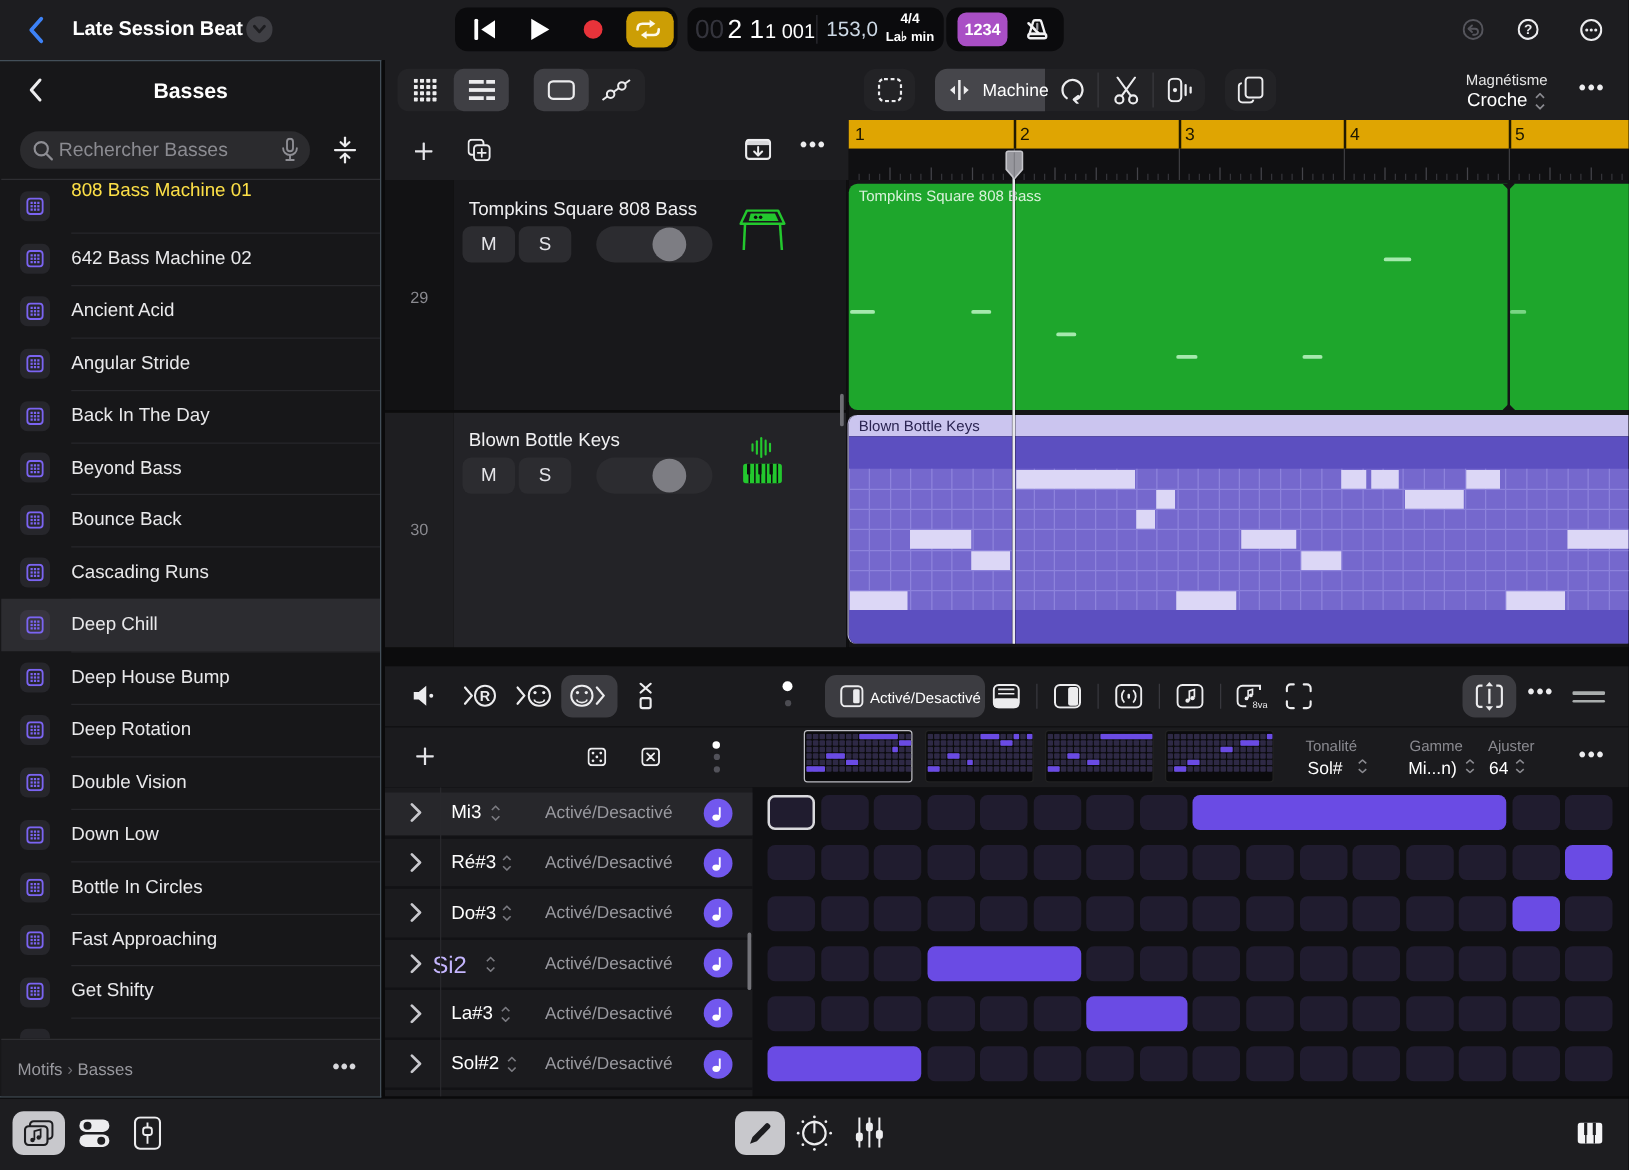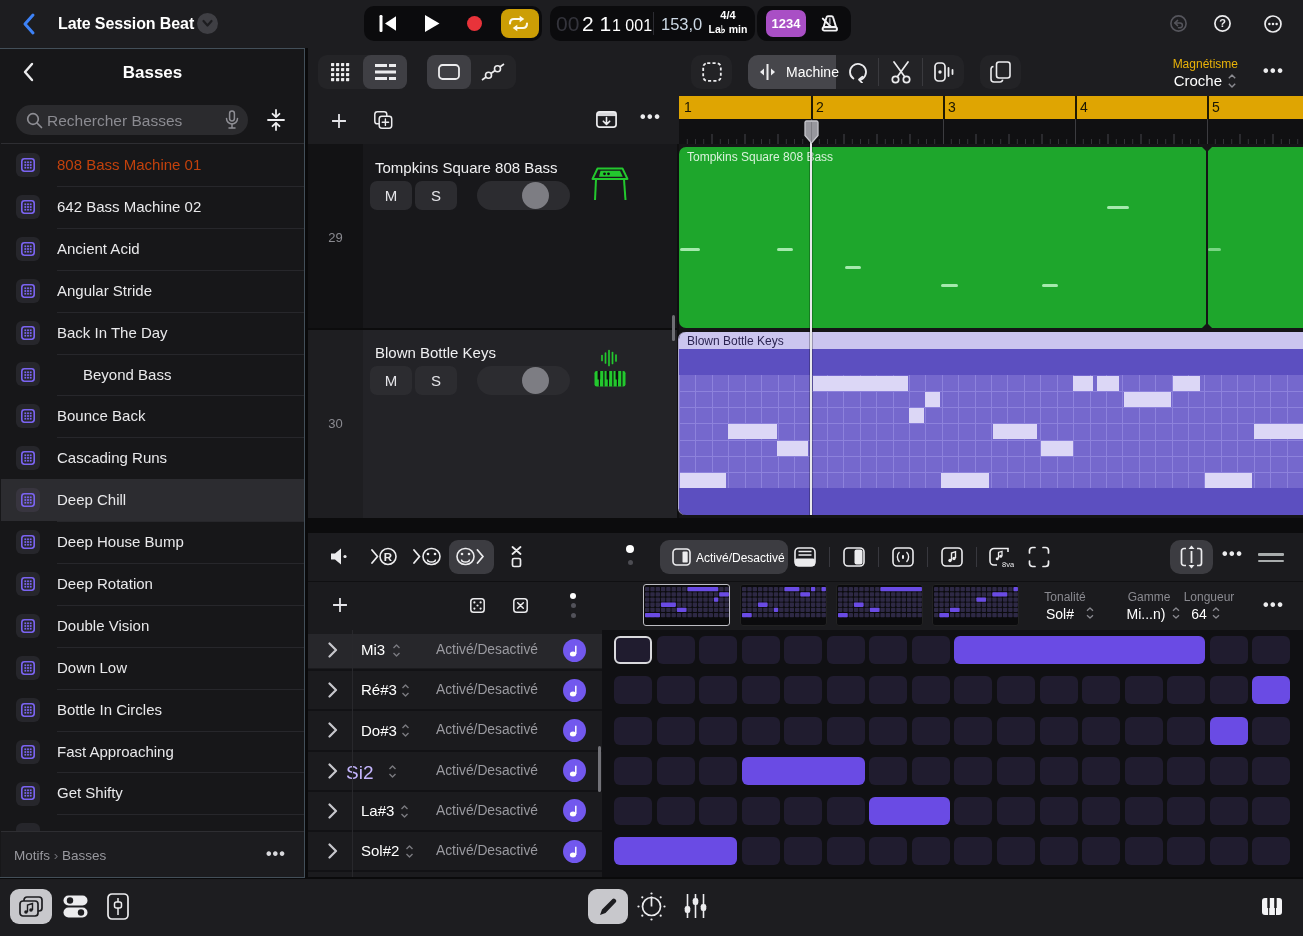--- a/index.html
+++ b/index.html
@@ -99,21 +99,21 @@
         <rect x="6.1" y="3.4" width="1.8" height="1.8"></rect>
         <rect x="8.8" y="3.4" width="1.8" height="1.8"></rect>
         <rect x="3.4" y="6.1" width="1.8" height="1.8"></rect>
         <rect x="6.1" y="6.1" width="1.8" height="1.8"></rect>
         <rect x="8.8" y="6.1" width="1.8" height="1.8"></rect>
         <rect x="3.4" y="8.8" width="1.8" height="1.8"></rect>
         <rect x="6.1" y="8.8" width="1.8" height="1.8"></rect>
         <rect x="8.8" y="8.8" width="1.8" height="1.8"></rect>
       </g>
     </svg>
-<div class="abs" style="left:57px;top:156px;font-size:15px;color:#c2410c;">808 Bass Machine 01</div>
+<div class="abs" style="left:57px;top:144px;font-size:15px;color:#fde047;">808 Bass Machine 01</div>
 <div class="abs" style="left:57px;top:186px;width:247px;height:1px;background:#27272b;"></div>
 <div class="abs" style="left:16px;top:195px;width:24px;height:24px;border-radius:6px;background:#26262b;"></div>
 <svg class="abs" style="left:21px;top:200px" width="14" height="14" viewBox="0 0 14 14">
       <rect x="0.8" y="0.8" width="12.4" height="12.4" rx="2.6" fill="none" stroke="#7b64f2" stroke-width="1.6"></rect>
       <g fill="#7b64f2">
         <rect x="3.4" y="3.4" width="1.8" height="1.8"></rect>
         <rect x="6.1" y="3.4" width="1.8" height="1.8"></rect>
         <rect x="8.8" y="3.4" width="1.8" height="1.8"></rect>
         <rect x="3.4" y="6.1" width="1.8" height="1.8"></rect>
         <rect x="6.1" y="6.1" width="1.8" height="1.8"></rect>
@@ -184,21 +184,21 @@
         <rect x="6.1" y="3.4" width="1.8" height="1.8"></rect>
         <rect x="8.8" y="3.4" width="1.8" height="1.8"></rect>
         <rect x="3.4" y="6.1" width="1.8" height="1.8"></rect>
         <rect x="6.1" y="6.1" width="1.8" height="1.8"></rect>
         <rect x="8.8" y="6.1" width="1.8" height="1.8"></rect>
         <rect x="3.4" y="8.8" width="1.8" height="1.8"></rect>
         <rect x="6.1" y="8.8" width="1.8" height="1.8"></rect>
         <rect x="8.8" y="8.8" width="1.8" height="1.8"></rect>
       </g>
     </svg>
-<div class="abs" style="left:57px;top:366px;font-size:15px;color:#e9e9eb;margin-left:26px;">Beyond Bass</div>
+<div class="abs" style="left:57px;top:366px;font-size:15px;color:#e9e9eb;">Beyond Bass</div>
 <div class="abs" style="left:57px;top:395px;width:247px;height:1px;background:#27272b;"></div>
 <div class="abs" style="left:16px;top:404px;width:24px;height:24px;border-radius:6px;background:#26262b;"></div>
 <svg class="abs" style="left:21px;top:409px" width="14" height="14" viewBox="0 0 14 14">
       <rect x="0.8" y="0.8" width="12.4" height="12.4" rx="2.6" fill="none" stroke="#7b64f2" stroke-width="1.6"></rect>
       <g fill="#7b64f2">
         <rect x="3.4" y="3.4" width="1.8" height="1.8"></rect>
         <rect x="6.1" y="3.4" width="1.8" height="1.8"></rect>
         <rect x="8.8" y="3.4" width="1.8" height="1.8"></rect>
         <rect x="3.4" y="6.1" width="1.8" height="1.8"></rect>
         <rect x="6.1" y="6.1" width="1.8" height="1.8"></rect>
@@ -435,21 +435,21 @@
       <rect x="1" y="1" width="10" height="18" rx="3.5" fill="none" stroke="#ececee" stroke-width="1.7"></rect>
       <circle cx="6" cy="10" r="1.7" fill="#ececee"></circle>
       <path d="M14.5 6 V14" stroke="#ececee" stroke-width="1.8" stroke-linecap="round"></path>
       <path d="M18.5 8 V12" stroke="#ececee" stroke-width="1.8" stroke-linecap="round"></path>
     </svg>
 <div class="abs" style="left:980px;top:55px;width:41px;height:34px;border-radius:10px;background:#232326;"></div>
 <svg class="abs" style="left:990px;top:61px" width="21" height="22" viewBox="0 0 21 22">
       <rect x="6.5" y="1" width="13.5" height="16" rx="2.5" fill="none" stroke="#ececee" stroke-width="1.6"></rect>
       <path d="M3.5 5.5 a2.8 2.8 0 0 0 -2.5 2.8 V18 a3 3 0 0 0 3 3 H10 a2.8 2.8 0 0 0 2.7 -2.3" fill="none" stroke="#ececee" stroke-width="1.6"></path>
     </svg>
-<div class="abs" style="left:1100px;top:57px;width:138px;text-align:right;font-size:12px;color:#eab308;">Magnétisme</div>
+<div class="abs" style="left:1100px;top:57px;width:138px;text-align:right;font-size:12px;color:#e5e5e5;">Magnétisme</div>
 <div class="abs" style="left:1100px;top:72px;width:122px;text-align:right;font-size:15px;color:#fff;">Croche</div>
 <svg class="abs" style="left:1227px;top:74px" width="10" height="14" viewBox="0 0 10 14">
       <path d="M1.8 4.3 L5 1 L8.2 4.3" fill="none" stroke="#8a8a90" stroke-width="1.4" stroke-linejoin="round"></path>
       <path d="M1.8 9.7 L5 13 L8.2 9.7" fill="none" stroke="#8a8a90" stroke-width="1.4" stroke-linejoin="round"></path>
     </svg>
 <div class="abs" style="left:1263px;top:62px;font-size:16px;letter-spacing:1.5px;color:#ececee;font-weight:bold;">•••</div>
 <div class="abs" style="left:308px;top:96px;width:371px;height:48px;background:#1d1d20;"></div>
 <svg class="abs" style="left:332px;top:114px" width="14" height="14" viewBox="0 0 14 14">
       <path d="M7 0.5 V13.5 M0.5 7 H13.5" stroke="#e4e4e8" stroke-width="1.8" stroke-linecap="round"></path>
     </svg>
@@ -1215,21 +1215,21 @@
 <svg class="abs" style="left:1086px;top:607px" width="8" height="12" viewBox="0 0 8 12">
       <path d="M1 3.7 L4 1 L7 3.7" fill="none" stroke="#8a8a90" stroke-width="1.3" stroke-linejoin="round"></path>
       <path d="M1 8.3 L4 11 L7 8.3" fill="none" stroke="#8a8a90" stroke-width="1.3" stroke-linejoin="round"></path>
     </svg>
 <div class="abs" style="left:1119px;top:590px;width:60px;text-align:center;font-size:12px;color:#8a8a90;">Gamme</div>
 <div class="abs" style="left:1116px;top:606px;width:60px;text-align:center;font-size:14px;color:#fff;">Mi...n)</div>
 <svg class="abs" style="left:1172px;top:607px" width="8" height="12" viewBox="0 0 8 12">
       <path d="M1 3.7 L4 1 L7 3.7" fill="none" stroke="#8a8a90" stroke-width="1.3" stroke-linejoin="round"></path>
       <path d="M1 8.3 L4 11 L7 8.3" fill="none" stroke="#8a8a90" stroke-width="1.3" stroke-linejoin="round"></path>
     </svg>
-<div class="abs" style="left:1178px;top:590px;width:62px;text-align:center;font-size:12px;color:#8a8a90;">Longueur</div>
+<div class="abs" style="left:1178px;top:590px;width:62px;text-align:center;font-size:12px;color:#8a8a90;">Ajuster</div>
 <div class="abs" style="left:1179px;top:606px;width:40px;text-align:center;font-size:14px;color:#fff;">64</div>
 <svg class="abs" style="left:1212px;top:607px" width="8" height="12" viewBox="0 0 8 12">
       <path d="M1 3.7 L4 1 L7 3.7" fill="none" stroke="#8a8a90" stroke-width="1.3" stroke-linejoin="round"></path>
       <path d="M1 8.3 L4 11 L7 8.3" fill="none" stroke="#8a8a90" stroke-width="1.3" stroke-linejoin="round"></path>
     </svg>
 <div class="abs" style="left:1263px;top:596px;font-size:16px;letter-spacing:1.5px;color:#ececee;font-weight:bold;">•••</div>
 
 <div class="abs" style="left:308px;top:630px;width:995px;height:247px;background:#101013;"></div>
 <div class="abs" style="left:308px;top:630px;width:294px;height:247px;background:#1b1b1e;"></div>
 <div class="abs" style="left:308px;top:634px;width:294px;height:34px;background:#27272b;"></div>

